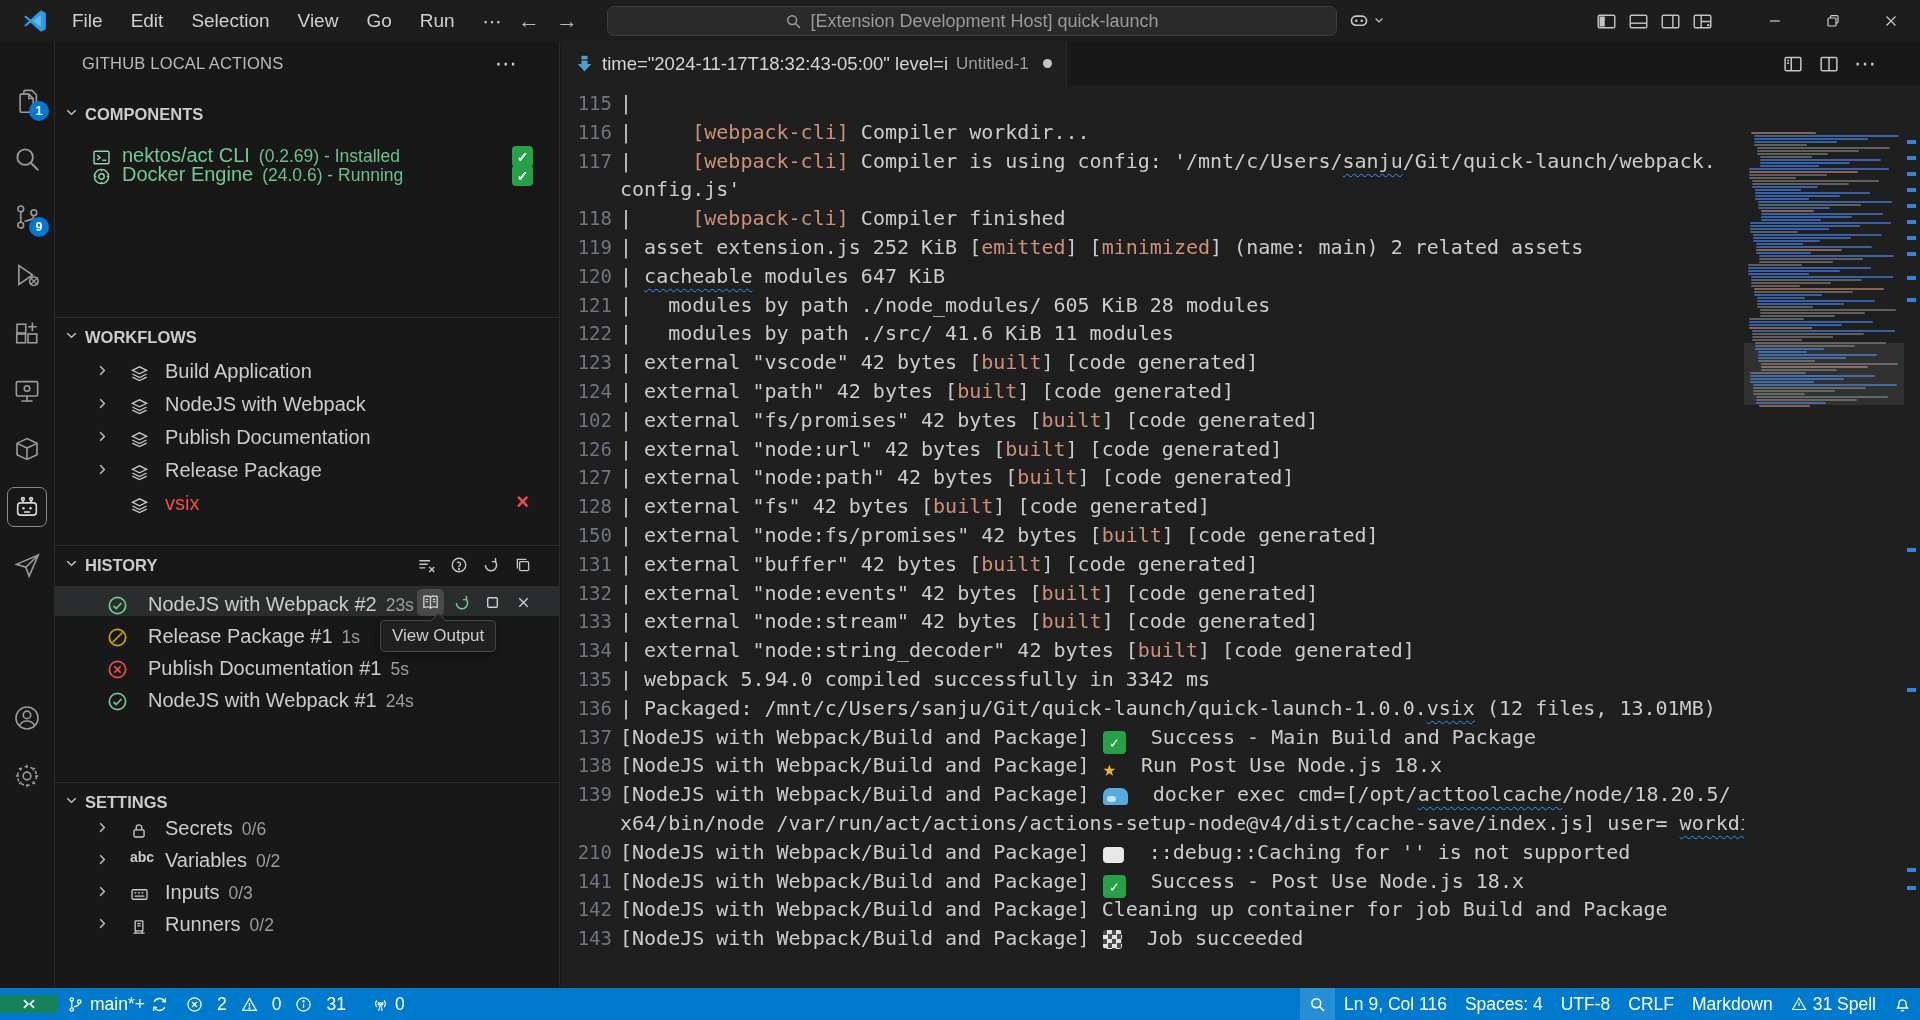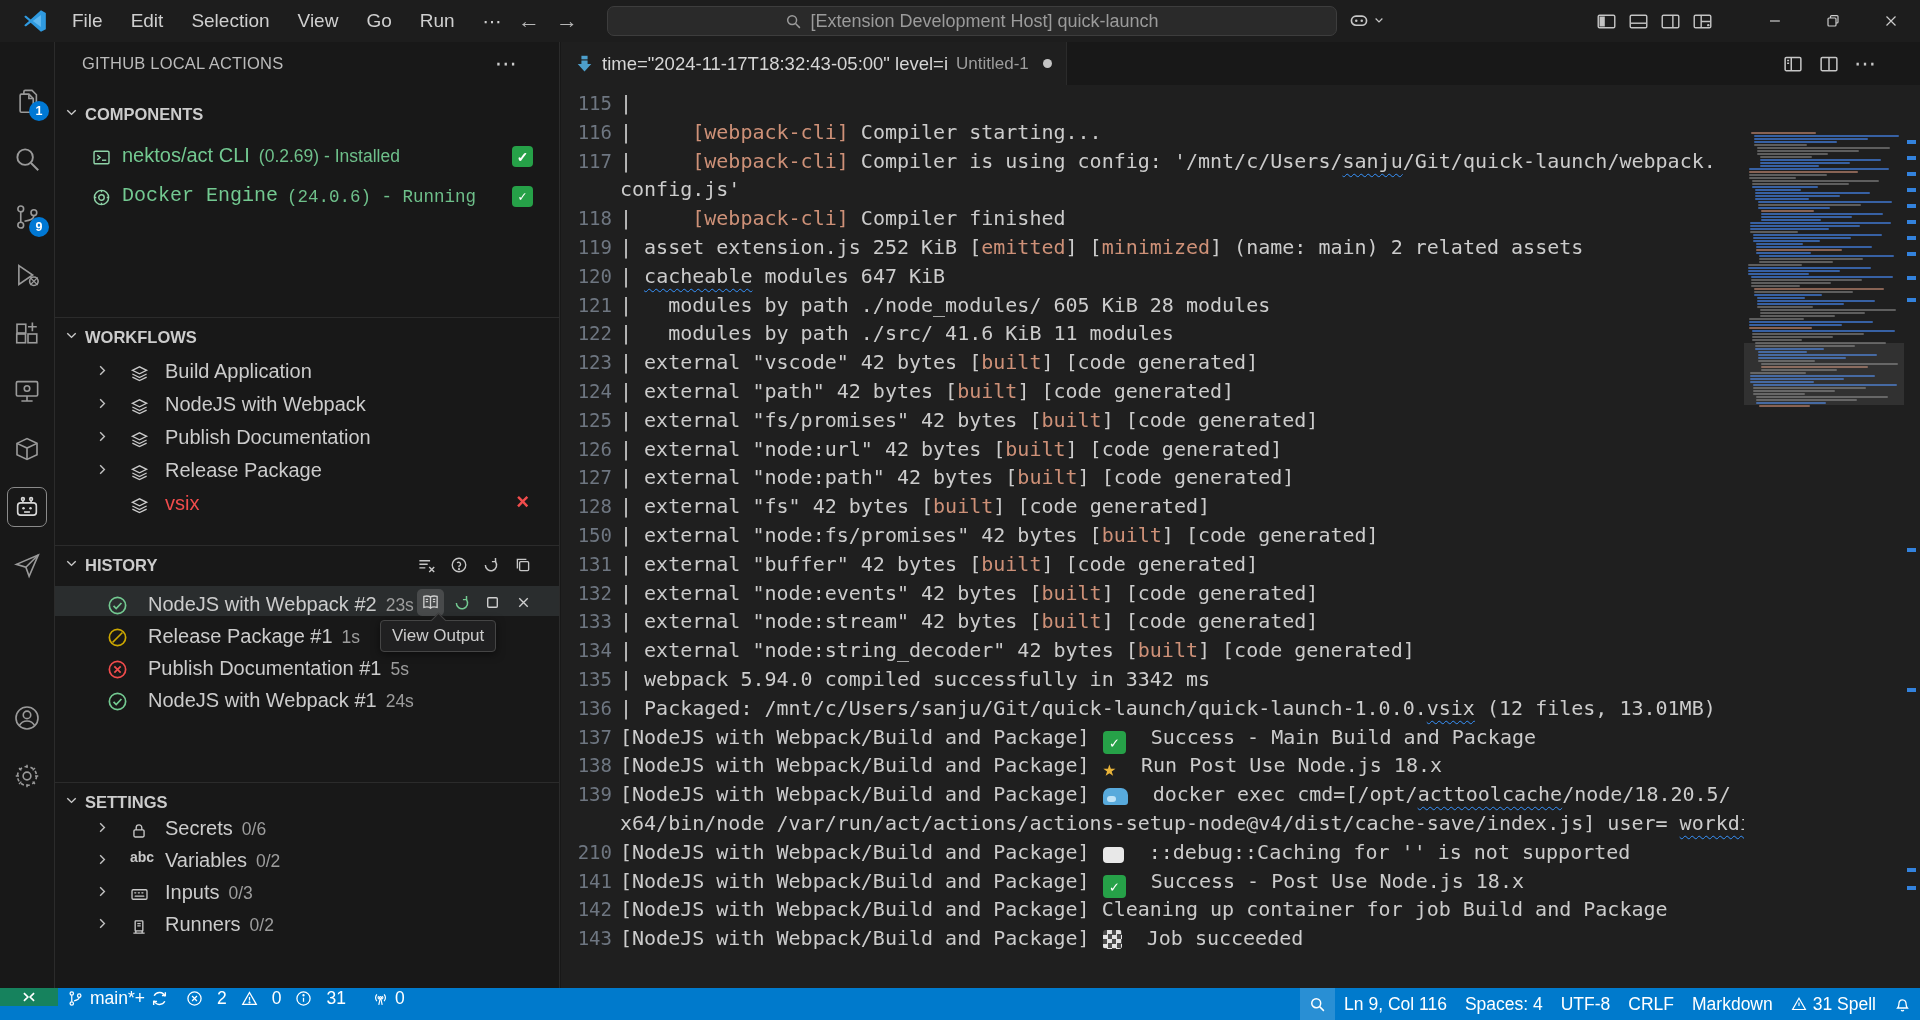--- a/index.html
+++ b/index.html
@@ -91,21 +91,21 @@
   
   .minimap{position:absolute;right:16px;top:43px;width:160px;bottom:0;background:#1f1f1f}
   .mm-row{position:absolute;height:2px;border-radius:1px}
   .mm-slider{position:absolute;left:0;right:0;background:rgba(160,160,160,.14)}
   .ruler{position:absolute;right:0;top:43px;width:16px;bottom:0;background:#1f1f1f}
   .ruler-mark{position:absolute;left:3px;width:9px;height:4px;background:#3794ff;opacity:.85}
 
   
   .statusbar{position:absolute;left:0;bottom:0;width:1920px;height:32px;background:#007acc;color:#fff;
     display:flex;align-items:stretch;font-size:17.5px}
-  .sb-left{display:flex;align-items:flex-start}
+  .sb-left{display:flex;align-items:center}
   .sb-right{margin-left:auto;display:flex;align-items:stretch}
   .st-item{display:flex;align-items:center;gap:6px;padding:0 9px;white-space:nowrap}
   .st-item .ic{display:flex;align-items:center}
   .remote-block{width:58px;background:#16825d;display:flex;align-items:center;justify-content:center}
   .st-item.hl{background:rgba(255,255,255,.16)}
   .problems span{margin-right:8px}
 </style>
 </head>
 <body>
 <div id="stage">
@@ -322,21 +322,21 @@
             <svg width="19" height="19" viewBox="0 0 16 16" fill="none" stroke="currentColor" stroke-width="1.2">
               <rect x="1.7" y="2.7" width="12.6" height="10.6" rx="1"></rect>
               <path d="M4.4 6l2.4 2-2.4 2"></path>
               <path d="M8.4 10.3H12"></path>
             </svg>
           </span>
           <span class="grn" style="margin-left: 67px;">nektos/act CLI</span>
           <span class="grn" style="margin-left: 9px; font-size: 17.5px; opacity: 0.95;">(0.2.69) - Installed</span>
           <span class="ok-sq" style="position: absolute; right: 26px;">✓</span>
         </div>
-        <div class="srow" style="top: 135px; font-family: Liberation Mono, monospace;">
+        <div class="srow" style="top: 114px;">
           <span class="ic" style="position: absolute; left: 37px; color: rgb(143, 211, 168);">
             <svg width="19" height="19" viewBox="0 0 16 16" fill="none" stroke="currentColor" stroke-width="1.2">
               <circle cx="8" cy="8" r="6"></circle>
               <circle cx="8" cy="8" r="2.3"></circle>
               <path d="M8 2v1.6M8 12.4V14M2 8h1.6M12.4 8H14"></path>
             </svg>
           </span>
           <span class="grn" style="margin-left: 67px;">Docker Engine</span>
           <span class="grn" style="margin-left: 9px; font-size: 17.5px; opacity: 0.95;">(24.0.6) - Running</span>
           <span class="ok-sq" style="position: absolute; right: 26px;">✓</span>
@@ -613,21 +613,21 @@
     </div>
   </div>
   <div class="code-surface">
     <div class="code-lines" id="code-lines">
           <div class="crow">
             <span class="ln">115</span>
             <span class="ct"><span>|</span></span>
           </div>
           <div class="crow">
             <span class="ln">116</span>
-            <span class="ct"><span>|     </span><span class="tok-o">[webpack-cli]</span><span> Compiler starting...</span></span>
+            <span class="ct"><span>|     </span><span class="tok-o">[webpack-cli]</span><span> Compiler workdir...</span></span>
           </div>
           <div class="crow">
             <span class="ln">117</span>
             <span class="ct"><span>|     </span><span class="tok-o">[webpack-cli]</span><span> Compiler is using config: '/mnt/c/Users/</span><span class="sq">sanju</span><span>/Git/quick-launch/webpack.</span></span>
           </div>
           <div class="crow">
             <span class="ln"></span>
             <span class="ct"><span>config.js'</span></span>
           </div>
           <div class="crow">
@@ -652,21 +652,21 @@
           </div>
           <div class="crow">
             <span class="ln">123</span>
             <span class="ct"><span>| external "vscode" 42 bytes [</span><span class="tok-o">built</span><span>] [code generated]</span></span>
           </div>
           <div class="crow">
             <span class="ln">124</span>
             <span class="ct"><span>| external "path" 42 bytes [</span><span class="tok-o">built</span><span>] [code generated]</span></span>
           </div>
           <div class="crow">
-            <span class="ln">125</span>
+            <span class="ln">102</span>
             <span class="ct"><span>| external "fs/promises" 42 bytes [</span><span class="tok-o">built</span><span>] [code generated]</span></span>
           </div>
           <div class="crow">
             <span class="ln">126</span>
             <span class="ct"><span>| external "node:url" 42 bytes [</span><span class="tok-o">built</span><span>] [code generated]</span></span>
           </div>
           <div class="crow">
             <span class="ln">127</span>
             <span class="ct"><span>| external "node:path" 42 bytes [</span><span class="tok-o">built</span><span>] [code generated]</span></span>
           </div>

